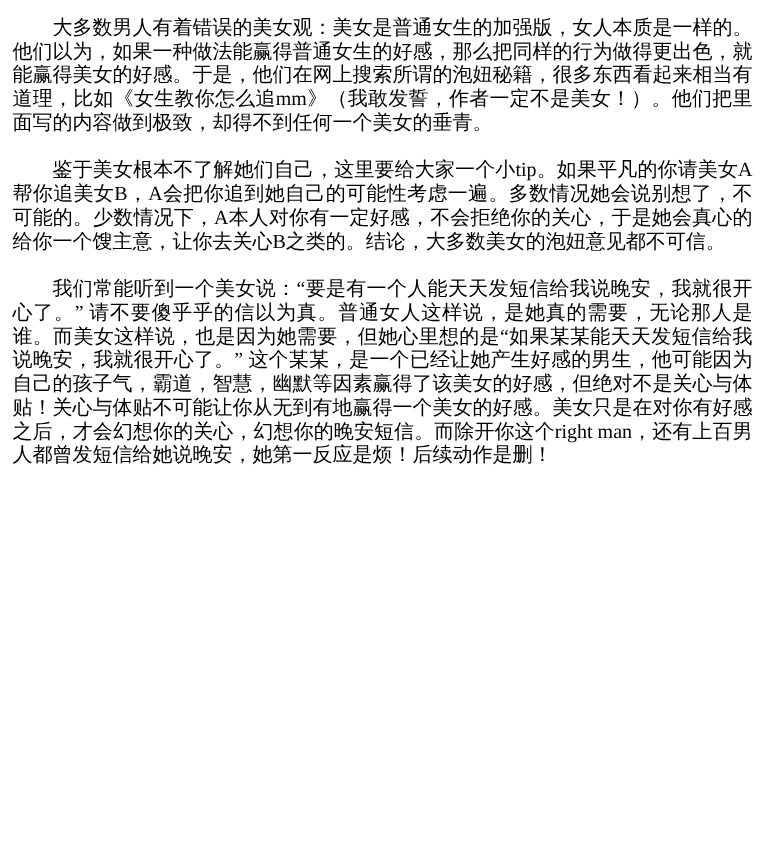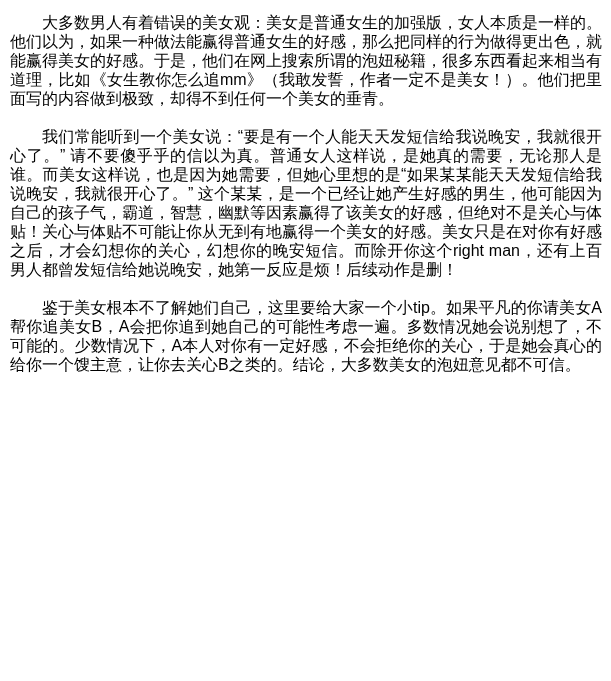--- a/index.html
+++ b/index.html
@@ -12,37 +12,37 @@
     height: 681px;
     overflow: hidden;
   }
   .page {
     box-sizing: border-box;
     width: 611px;
     height: 681px;
     padding: 13px 9px 10px 10px;
     background: #ffffff;
     color: #000000;
-    font-family: Liberation Sans, sans-serif;
+    font-family: Liberation Serif, serif;
     font-size: 16px;
     line-height: 19px;
   }
   .para {
     margin: 0 0 19px 0;
     text-indent: 2em;
     text-align: justify;
     word-break: break-all;
     letter-spacing: 0;
   }
   .para:last-child {
     margin-bottom: 0;
   }
 </style>
 </head>
 <body>
 
 <main class="page">
   <div>
       <p class="para">大多数男人有着错误的美女观：美女是普通女生的加强版，女人本质是一样的。他们以为，如果一种做法能赢得普通女生的好感，那么把同样的行为做得更出色，就能赢得美女的好感。于是，他们在网上搜索所谓的泡妞秘籍，很多东西看起来相当有道理，比如《女生教你怎么追mm》（我敢发誓，作者一定不是美女！）。他们把里面写的内容做到极致，却得不到任何一个美女的垂青。</p>
+      <p class="para">鉴于美女根本不了解她们自己，这里要给大家一个小tip。如果平凡的你请美女A帮你追美女B，A会把你追到她自己的可能性考虑一遍。多数情况她会说别想了，不可能的。少数情况下，A本人对你有一定好感，不会拒绝你的关心，于是她会真心的给你一个馊主意，让你去关心B之类的。结论，大多数美女的泡妞意见都不可信。</p>
       <p class="para">我们常能听到一个美女说：“要是有一个人能天天发短信给我说晚安，我就很开心了。” 请不要傻乎乎的信以为真。普通女人这样说，是她真的需要，无论那人是谁。而美女这样说，也是因为她需要，但她心里想的是“如果某某能天天发短信给我说晚安，我就很开心了。” 这个某某，是一个已经让她产生好感的男生，他可能因为自己的孩子气，霸道，智慧，幽默等因素赢得了该美女的好感，但绝对不是关心与体贴！关心与体贴不可能让你从无到有地赢得一个美女的好感。美女只是在对你有好感之后，才会幻想你的关心，幻想你的晚安短信。而除开你这个right man，还有上百男人都曾发短信给她说晚安，她第一反应是烦！后续动作是删！</p>
-      <p class="para">鉴于美女根本不了解她们自己，这里要给大家一个小tip。如果平凡的你请美女A帮你追美女B，A会把你追到她自己的可能性考虑一遍。多数情况她会说别想了，不可能的。少数情况下，A本人对你有一定好感，不会拒绝你的关心，于是她会真心的给你一个馊主意，让你去关心B之类的。结论，大多数美女的泡妞意见都不可信。</p>
     </div>
 </main>
 
 </body></html>

